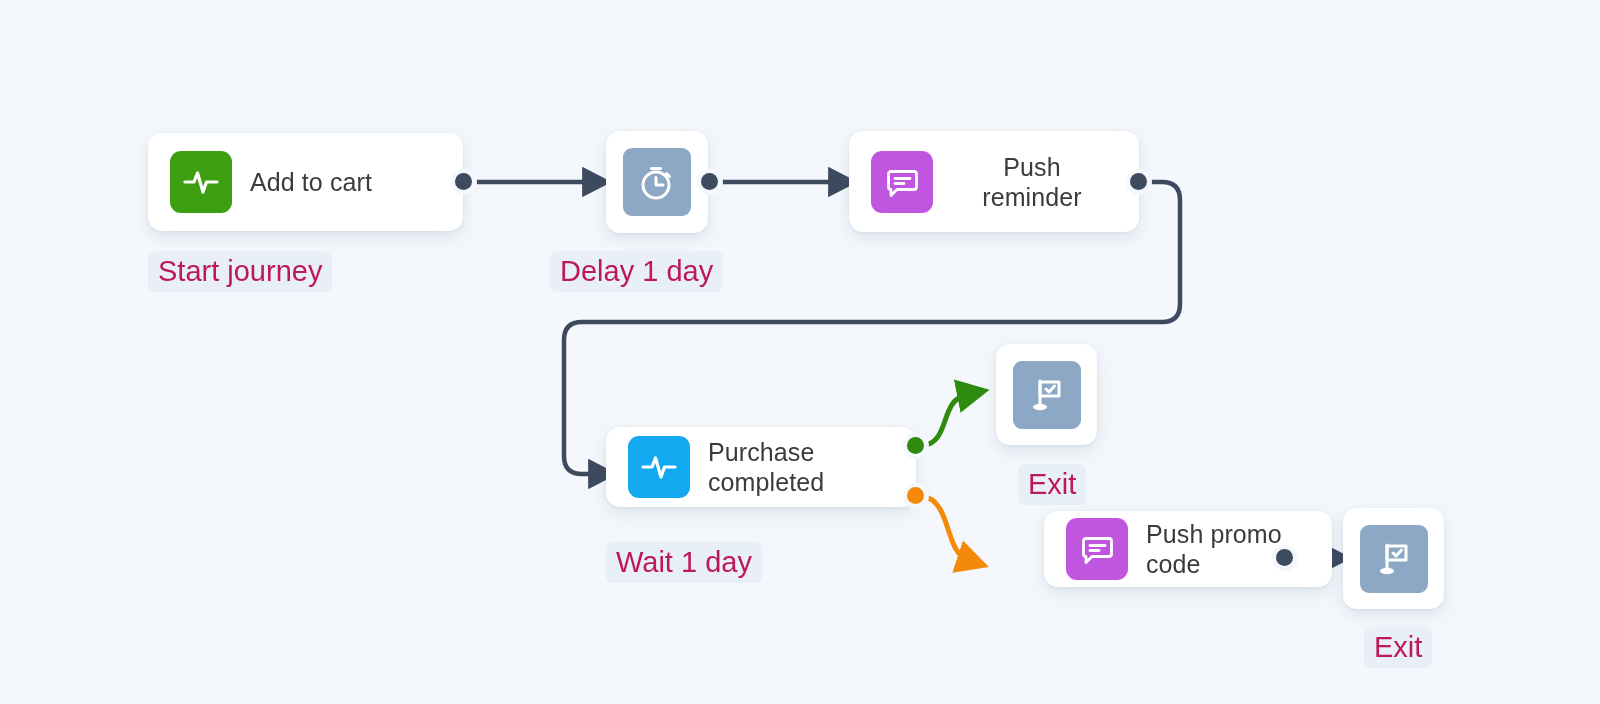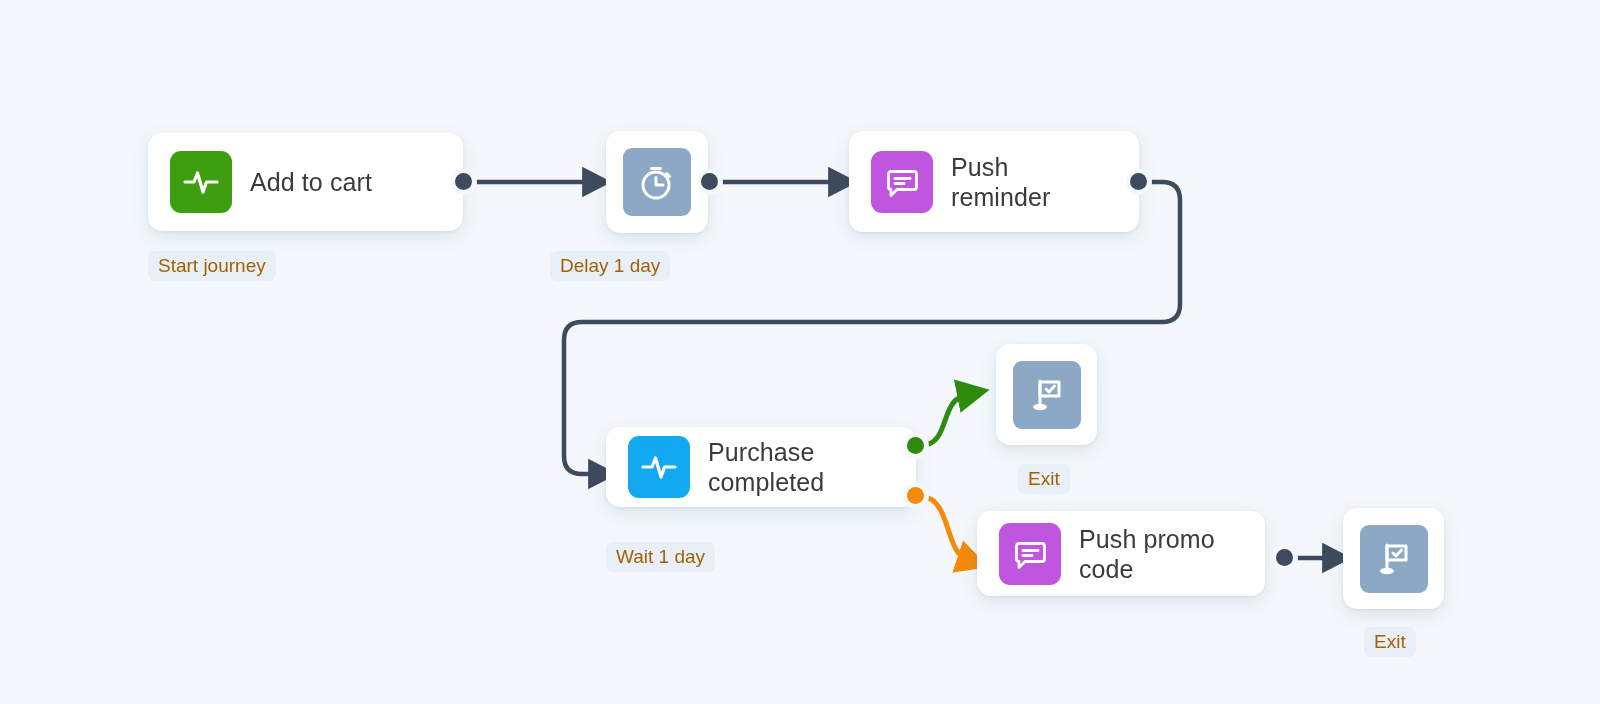--- a/index.html
+++ b/index.html
@@ -80,22 +80,22 @@
     width: 26px;
     height: 26px;
     border-radius: 50%;
     background: #f4f8fc;
     z-index: 3;
   }
 
   
   .caption {
     position: absolute;
-    font-size: 19px;
-    color: #a16207;
+    font-size: 29px;
+    color: #be185d;
     background: #e9eff6;
     border-radius: 7px;
     padding: 4px 10px;
     white-space: nowrap;
   }
 </style>
 </head>
 <body>
 
 <div id="canvas">
@@ -146,21 +146,21 @@
         <path d="M16.5 8.5 H25.5" stroke="#ffffff" stroke-width="3" stroke-linecap="round"></path>
         <path d="M31.5 13.5 L34.5 16.5" stroke="#ffffff" stroke-width="3" stroke-linecap="round"></path>
         <path d="M21 17.5 V25 H28" fill="none" stroke="#ffffff" stroke-width="3" stroke-linecap="round" stroke-linejoin="round"></path>
       </svg>
     </div>
   </div>
   <div class="notch" style="left:697px; top:137px;"></div>
   <div class="port dark" style="left:701px; top:141px;"></div>
   <div class="caption" style="left:550px; top:219px;">Delay 1 day</div>
 
-  <div class="node wide" style="left:849px; top:99px; width:290px; height:101px;">
+  <div class="node wide" style="left:849px; top:99px; width:290px; height:101px;text-align:center;">
     <div class="icon-tile" style="background:#c055e0;">
       <svg width="40" height="40" viewBox="0 0 40 40" aria-hidden="true">
         <path d="M8 9.5 H32 A2.5 2.5 0 0 1 34.5 12 V25 A2.5 2.5 0 0 1 32 27.5
                  H15 L9 33.5 V27.5 A2.5 2.5 0 0 1 6.5 25 V12 A2.5 2.5 0 0 1 8 9.5 Z" fill="none" stroke="#ffffff" stroke-width="2.8" stroke-linejoin="round"></path>
         <path d="M13 16.5 H28" stroke="#ffffff" stroke-width="2.8" stroke-linecap="round"></path>
         <path d="M13 21.5 H22" stroke="#ffffff" stroke-width="2.8" stroke-linecap="round"></path>
       </svg>
     </div>
     <div class="node-title">Push reminder</div>
   </div>
@@ -187,21 +187,21 @@
       <svg width="44" height="44" viewBox="0 0 44 44" aria-hidden="true">
         <path d="M15 8 V33" stroke="#ffffff" stroke-width="3" stroke-linecap="round"></path>
         <rect x="15" y="9" width="19" height="14" fill="none" stroke="#ffffff" stroke-width="3" stroke-linejoin="round"></rect>
         <path d="M21 16 L24 19 L29.5 13" fill="none" stroke="#ffffff" stroke-width="3" stroke-linecap="round" stroke-linejoin="round"></path>
         <ellipse cx="15" cy="34" rx="7" ry="3.2" fill="#ffffff"></ellipse>
       </svg>
     </div>
   </div>
   <div class="caption" style="left:1018px; top:432px;">Exit</div>
 
-  <div class="node wide" style="left:977px; top:479px; width:288px; height:85px;">
+  <div class="node wide" style="left:1044px; top:479px; width:288px; height:76px;">
     <div class="icon-tile" style="background:#c055e0;">
       <svg width="40" height="40" viewBox="0 0 40 40" aria-hidden="true">
         <path d="M8 9.5 H32 A2.5 2.5 0 0 1 34.5 12 V25 A2.5 2.5 0 0 1 32 27.5
                  H15 L9 33.5 V27.5 A2.5 2.5 0 0 1 6.5 25 V12 A2.5 2.5 0 0 1 8 9.5 Z" fill="none" stroke="#ffffff" stroke-width="2.8" stroke-linejoin="round"></path>
         <path d="M13 16.5 H28" stroke="#ffffff" stroke-width="2.8" stroke-linecap="round"></path>
         <path d="M13 21.5 H22" stroke="#ffffff" stroke-width="2.8" stroke-linecap="round"></path>
       </svg>
     </div>
     <div class="node-title">Push promo
 code</div>

